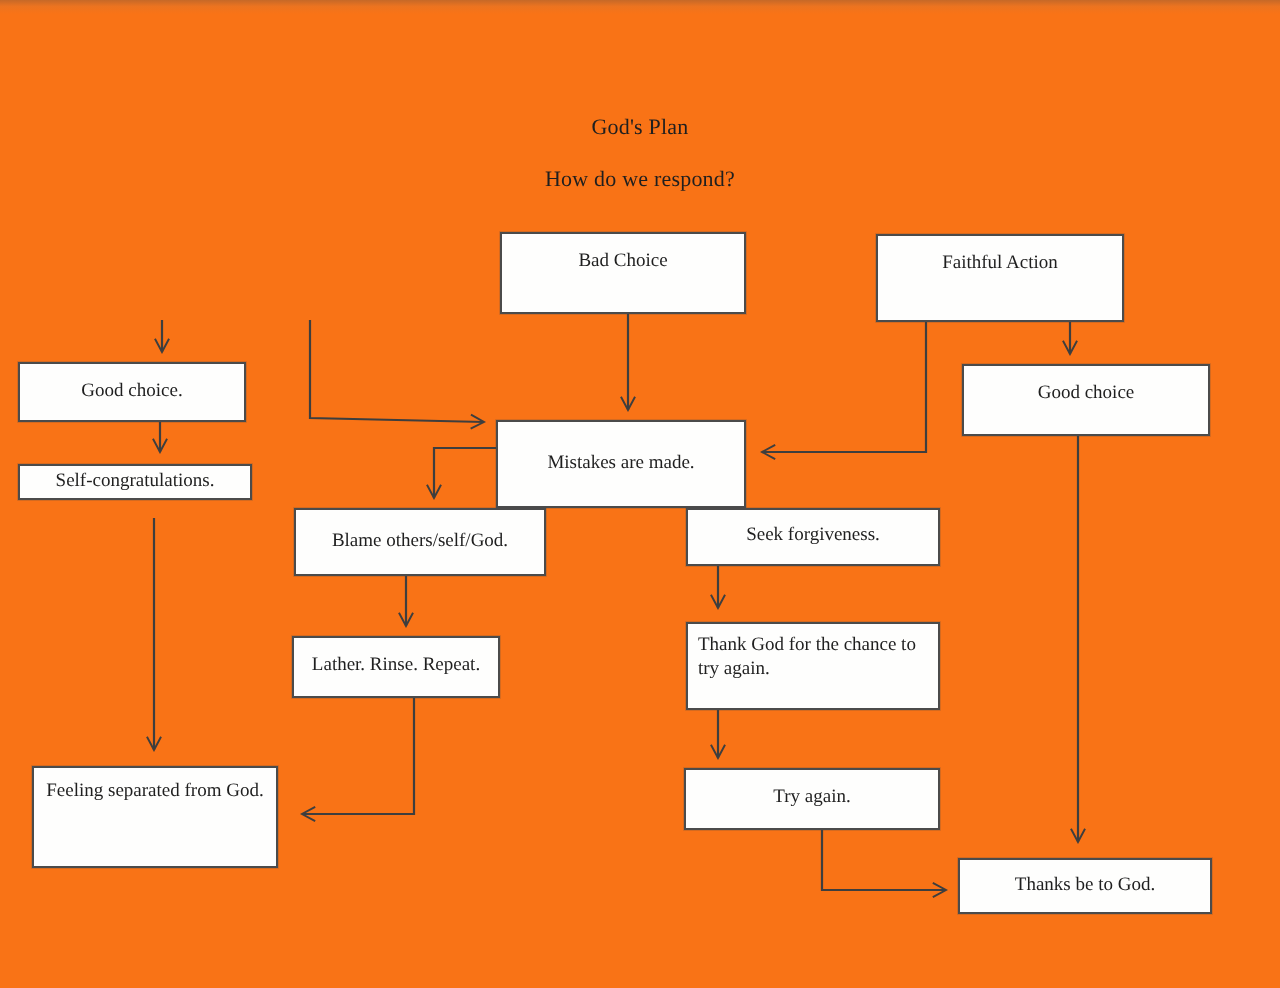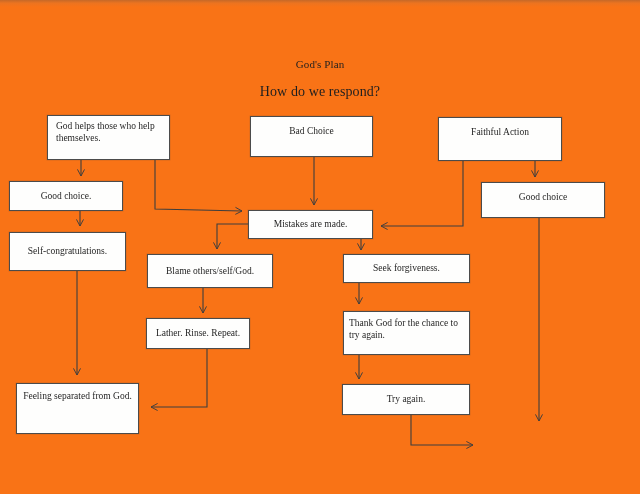--- a/index.html
+++ b/index.html
@@ -13,38 +13,38 @@
   .scan-edge {
     position:absolute; top:0; left:0; width:640px; height:7px;
     background:linear-gradient(180deg, rgba(80,80,80,0.30) 0%, rgba(120,120,120,0.10) 45%, rgba(255,255,255,0) 100%);
     pointer-events:none;
   }
   .title, .subtitle {
     position:absolute; left:0; width:640px; text-align:center;
     letter-spacing:0.1px;
   }
   .title    { top:58px; font-size:11px; }
-  .subtitle { top:84px; font-size:14px; }
+  .subtitle { top:84px; font-size:11px; }
   .node {
     position:absolute; box-sizing:border-box;
     border:1px solid #4b4b4b; background:#fefefd;
     font-size:9.5px; line-height:1.3;
     display:flex; justify-content:center; align-items:flex-start;
     text-align:left; padding:6px 5px 0 5px;
     box-shadow:0 0 0 0.4px rgba(70,70,70,0.25);
   }
   .vcenter { align-items:center; padding-top:0; }
   #n-god-helps   { left:47px;  top:115px; width:123px; height:45px;
                    justify-content:flex-start; text-align:left; padding:4px 6px 0 8px; }
   #n-bad-choice  { left:250px; top:116px; width:123px; height:41px; padding-top:8px; }
   #n-faithful    { left:438px; top:117px; width:124px; height:44px; padding-top:8px; }
   #n-good-left   { left:9px;   top:181px; width:114px; height:30px; }
   #n-good-right  { left:481px; top:182px; width:124px; height:36px; padding-top:8px; }
-  #n-mistakes    { left:248px; top:210px; width:125px; height:29px; }
-  #n-self        { left:9px;   top:232px; width:117px; height:39px; }
+  #n-mistakes    { left:248px; top:210px; width:125px; height:44px; }
+  #n-self        { left:9px;   top:232px; width:117px; height:18px; }
   #n-blame       { left:147px; top:254px; width:126px; height:34px; }
   #n-seek        { left:343px; top:254px; width:127px; height:29px; }
   #n-lather      { left:146px; top:318px; width:104px; height:31px; }
   #n-thankgod    { left:343px; top:311px; width:127px; height:44px; padding-top:5px; }
   #n-try         { left:342px; top:384px; width:128px; height:31px; }
   #n-feeling     { left:16px;  top:383px; width:123px; height:51px; padding-top:6px; }
   #n-thanks      { left:479px; top:429px; width:127px; height:28px; }
   svg.edges { position:absolute; left:0; top:0; width:640px; height:494px; pointer-events:none; }
   svg.edges path { fill:none; stroke:#3e3e3e; stroke-width:1.1; }
 </style>
@@ -73,26 +73,26 @@
     <path d="M248,224 H217 V249" marker-end="url(#arw)"></path>
     <path d="M361,239 V250" marker-end="url(#arw)"></path>
     <path d="M203,283 V313" marker-end="url(#arw)"></path>
     <path d="M207,349 V407 H151" marker-end="url(#arw)"></path>
     <path d="M359,283 V304" marker-end="url(#arw)"></path>
     <path d="M359,355 V379" marker-end="url(#arw)"></path>
     <path d="M411,415 V445 H473" marker-end="url(#arw)"></path>
     <path d="M539,218 V421" marker-end="url(#arw)"></path>
   </svg>
 
-  <div class="node" id="n-god-helps">God helps those who help themselves.</div>
   <div class="node" id="n-bad-choice">Bad Choice</div>
   <div class="node" id="n-faithful">Faithful Action</div>
   <div class="node vcenter" id="n-good-left">Good choice.</div>
   <div class="node" id="n-good-right">Good choice</div>
   <div class="node vcenter" id="n-mistakes">Mistakes are made.</div>
   <div class="node vcenter" id="n-self">Self-congratulations.</div>
   <div class="node vcenter" id="n-blame">Blame others/self/God.</div>
   <div class="node vcenter" id="n-seek">Seek forgiveness.</div>
   <div class="node vcenter" id="n-lather">Lather. Rinse. Repeat.</div>
   <div class="node" id="n-thankgod">Thank God for the chance to try again.</div>
   <div class="node vcenter" id="n-try">Try again.</div>
   <div class="node" id="n-feeling">Feeling separated from God.</div>
+  <div class="node vcenter" id="n-thanks">Thanks be to God.</div>
 </div>
 
 </body></html>

